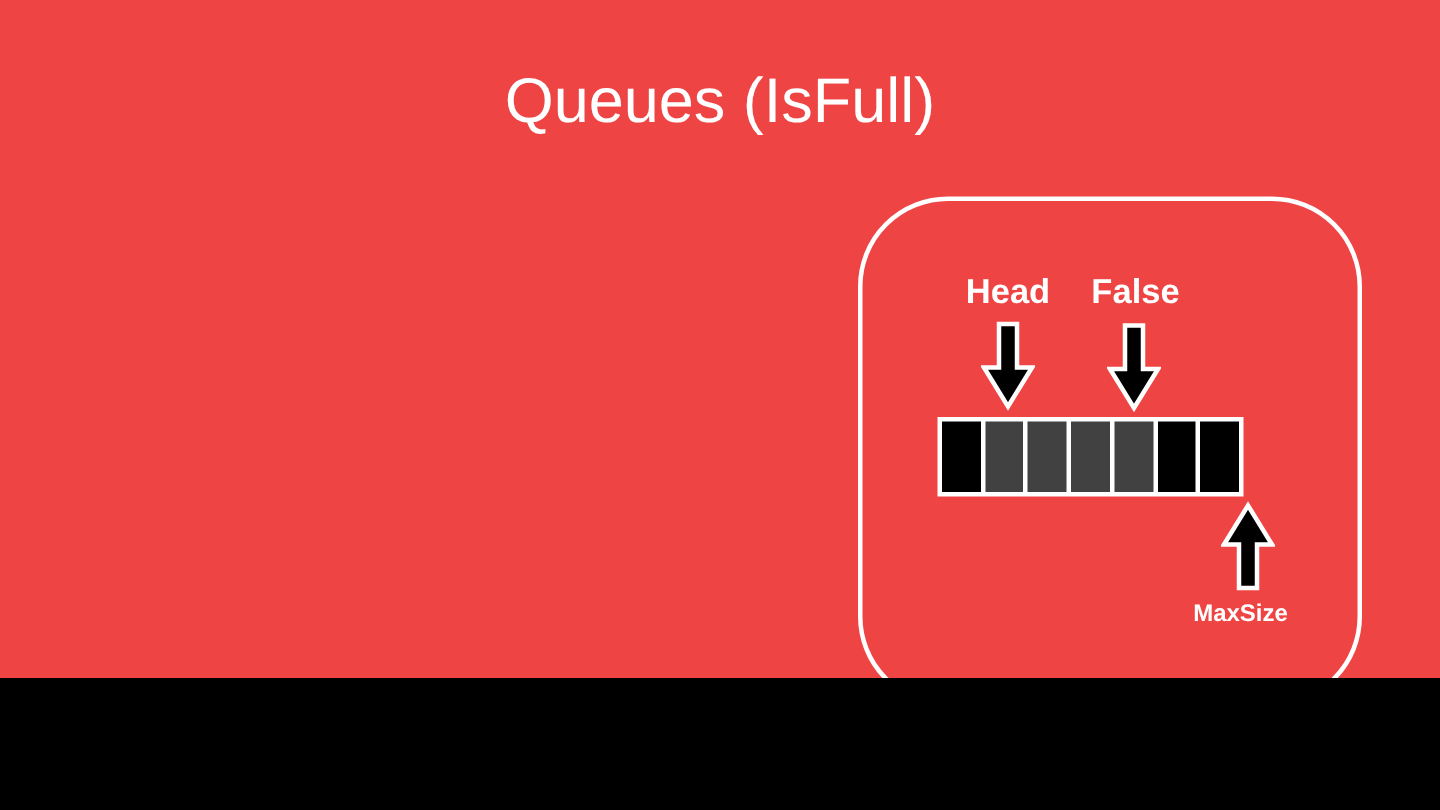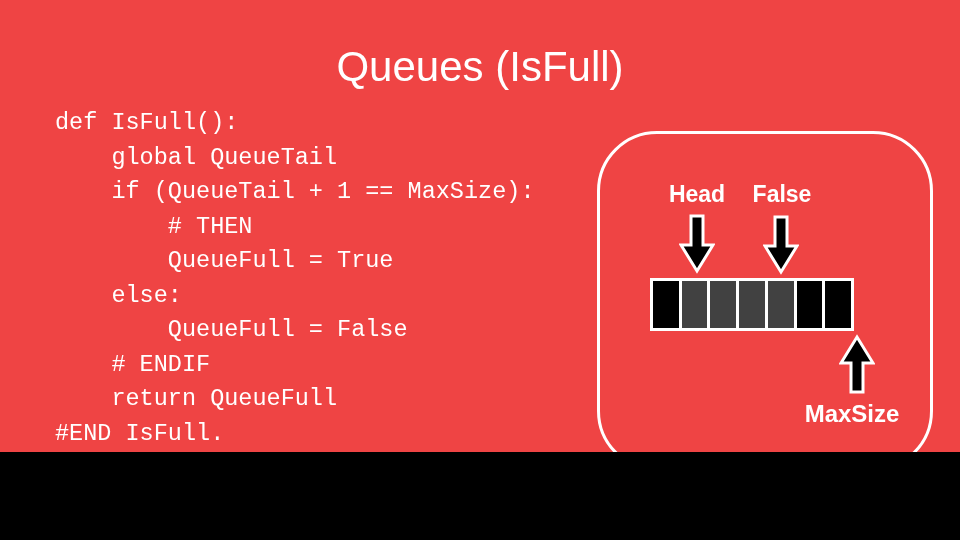--- a/index.html
+++ b/index.html
@@ -34,40 +34,40 @@
     top: 106px;
     margin: 0;
     font-family: "Liberation Mono", "DejaVu Sans Mono", monospace;
     font-size: 23.5px;
     line-height: 34.5px;
     color: #fff;
     white-space: pre;
   }
   .panel {
     position: absolute;
-    left: 597px;
+    left: 572px;
     top: 131px;
     width: 336px;
     height: 340px;
     border: 3px solid #fff;
     border-radius: 60px;
     box-sizing: border-box;
     padding-left: 42px;
   }
   .pointer-label {
     position: absolute;
     font-size: 23px;
     font-weight: 700;
     line-height: 1;
     text-align: center;
     color: #fff;
   }
   .head-label  { left: 62px;  top: 49px;  width: 70px; }
   .tail-label  { left: 152px; top: 49px;  width: 60px; }
-  .maxsize-label { left: 192px; top: 268px; width: 120px; font-size: 24px; }
+  .maxsize-label { left: 192px; top: 268px; width: 120px; font-size: 16px; }
   .arrow-svg {
     position: absolute;
     width: 36px;
     height: 60px;
   }
   .head-arrow { left: 79px;  top: 80px; }
   .tail-arrow { left: 163px; top: 81px; }
   .maxsize-arrow { left: 239px; top: 200px; }
   .queue-array {
     position: absolute;
@@ -86,30 +86,20 @@
     height: 100%;
   }
 </style>
 </head>
 <body>
 
 <div class="slide">
 
   <div class="slide-title">Queues (IsFull)</div>
 
-  <pre class="code-block">def IsFull():
-    global QueueTail
-    if (QueueTail + 1 == MaxSize):
-        # THEN
-        QueueFull = True
-    else:
-        QueueFull = False
-    # ENDIF
-    return QueueFull
-#END IsFull.</pre>
 
   <div class="panel">
 
     <div class="pointer-label head-label">Head</div>
 
     <div class="pointer-label tail-label">False</div>
 
     <svg class="arrow-svg head-arrow" viewBox="0 0 36 60">
       <polygon points="12,2 24,2 24,31 34,31 18,57 2,31 12,31" fill="#000" stroke="#fff" stroke-width="3" stroke-linejoin="miter"></polygon>
     </svg>

